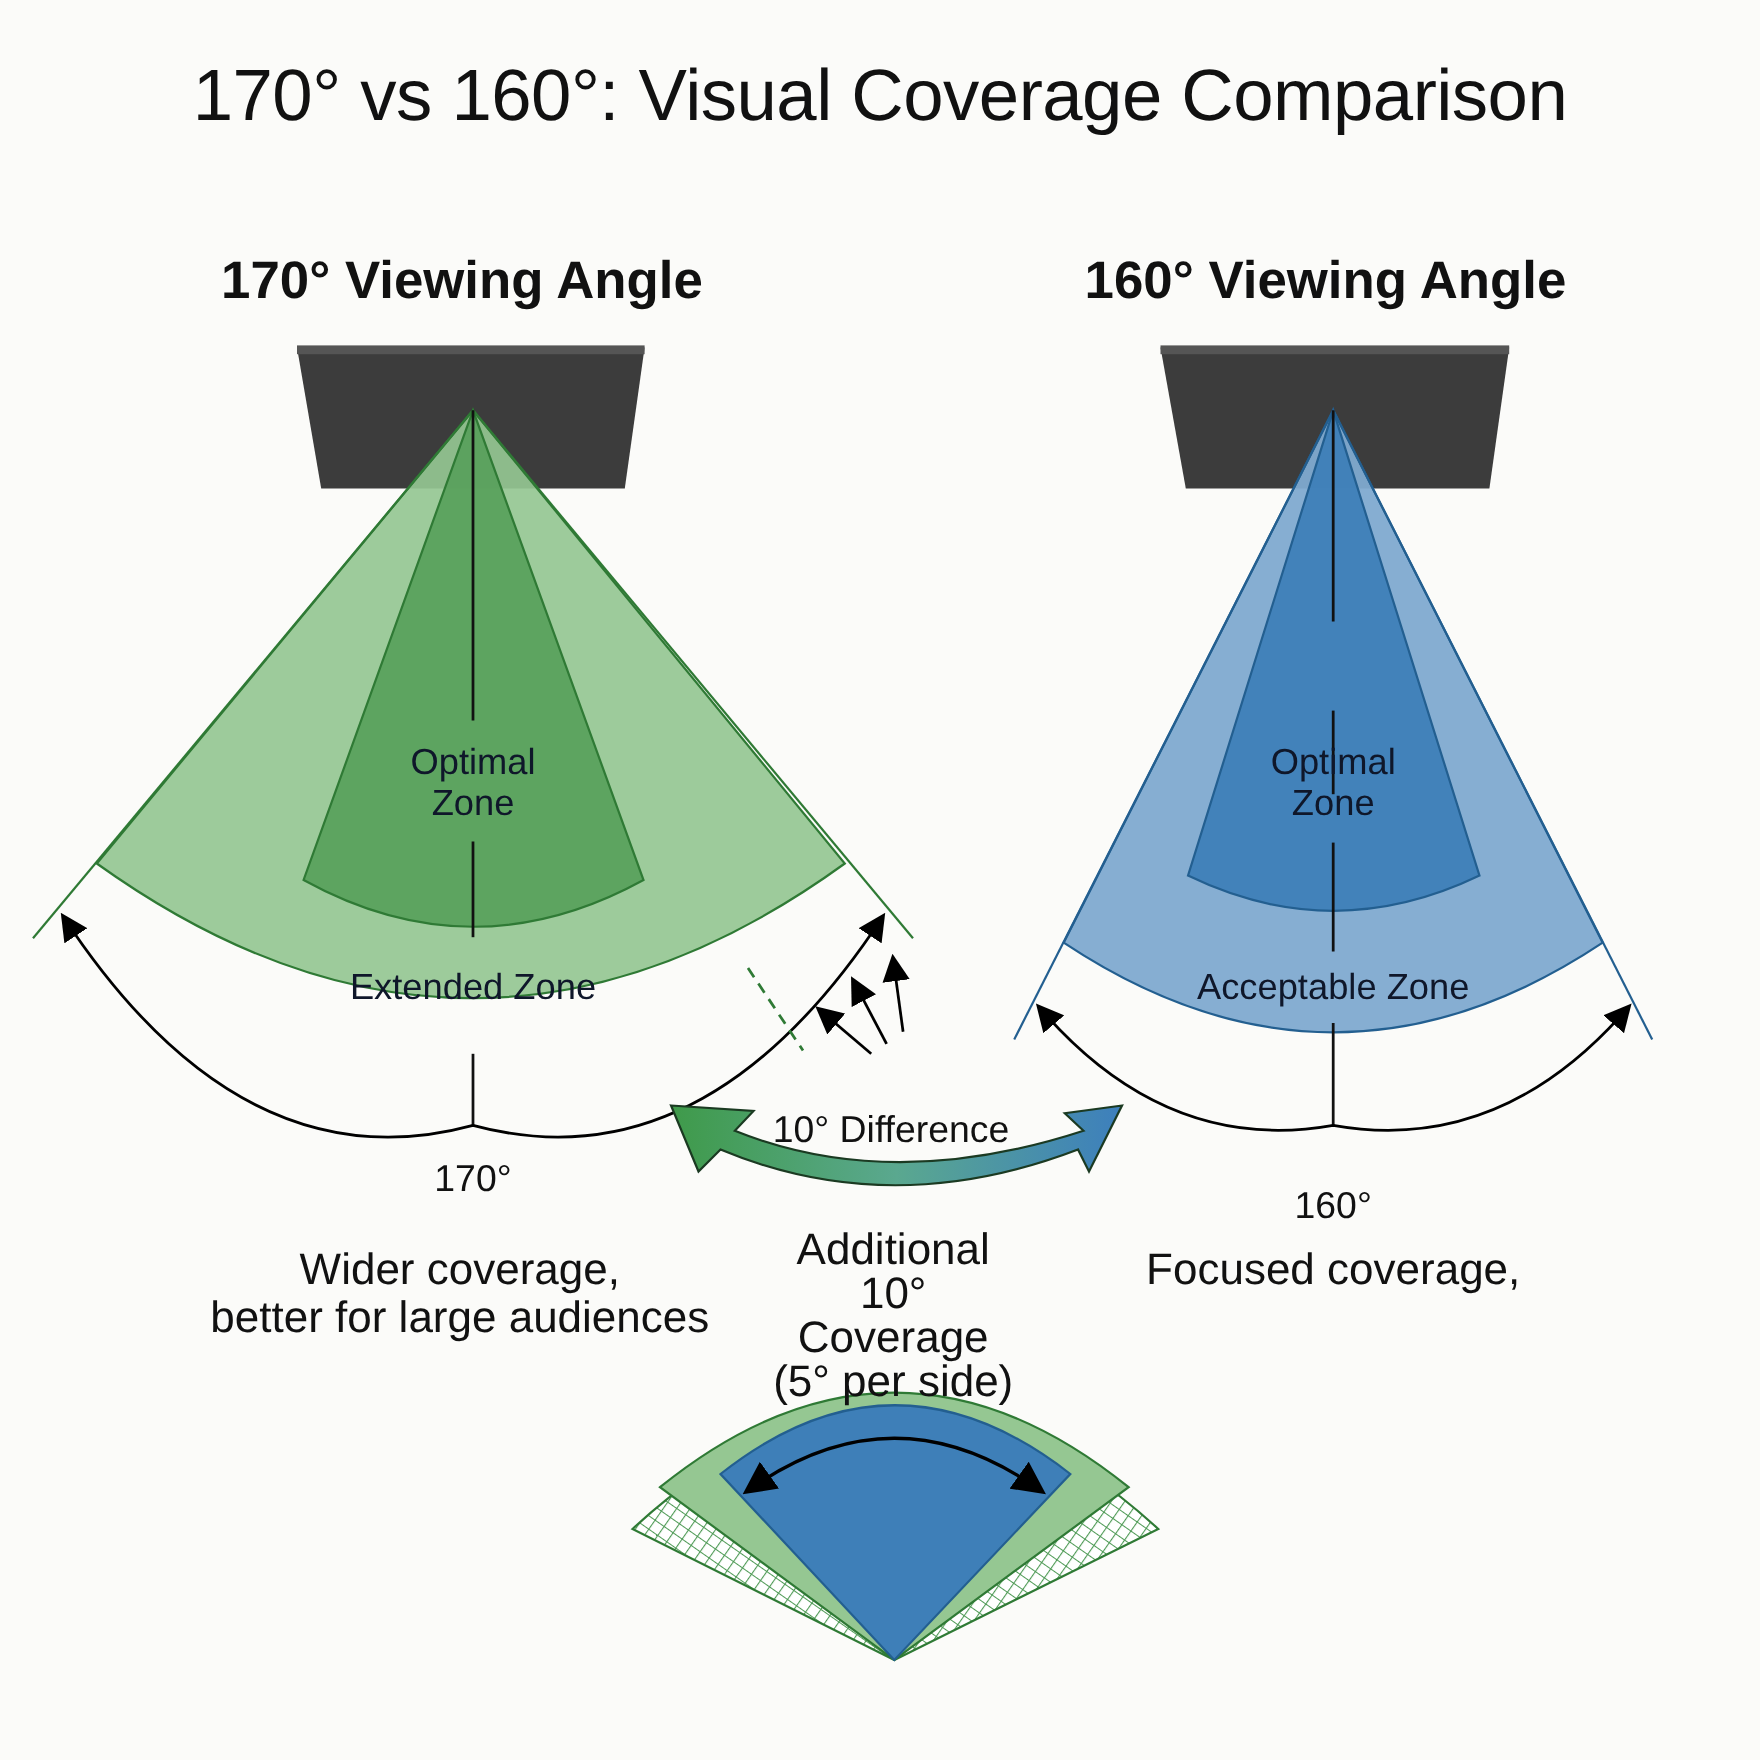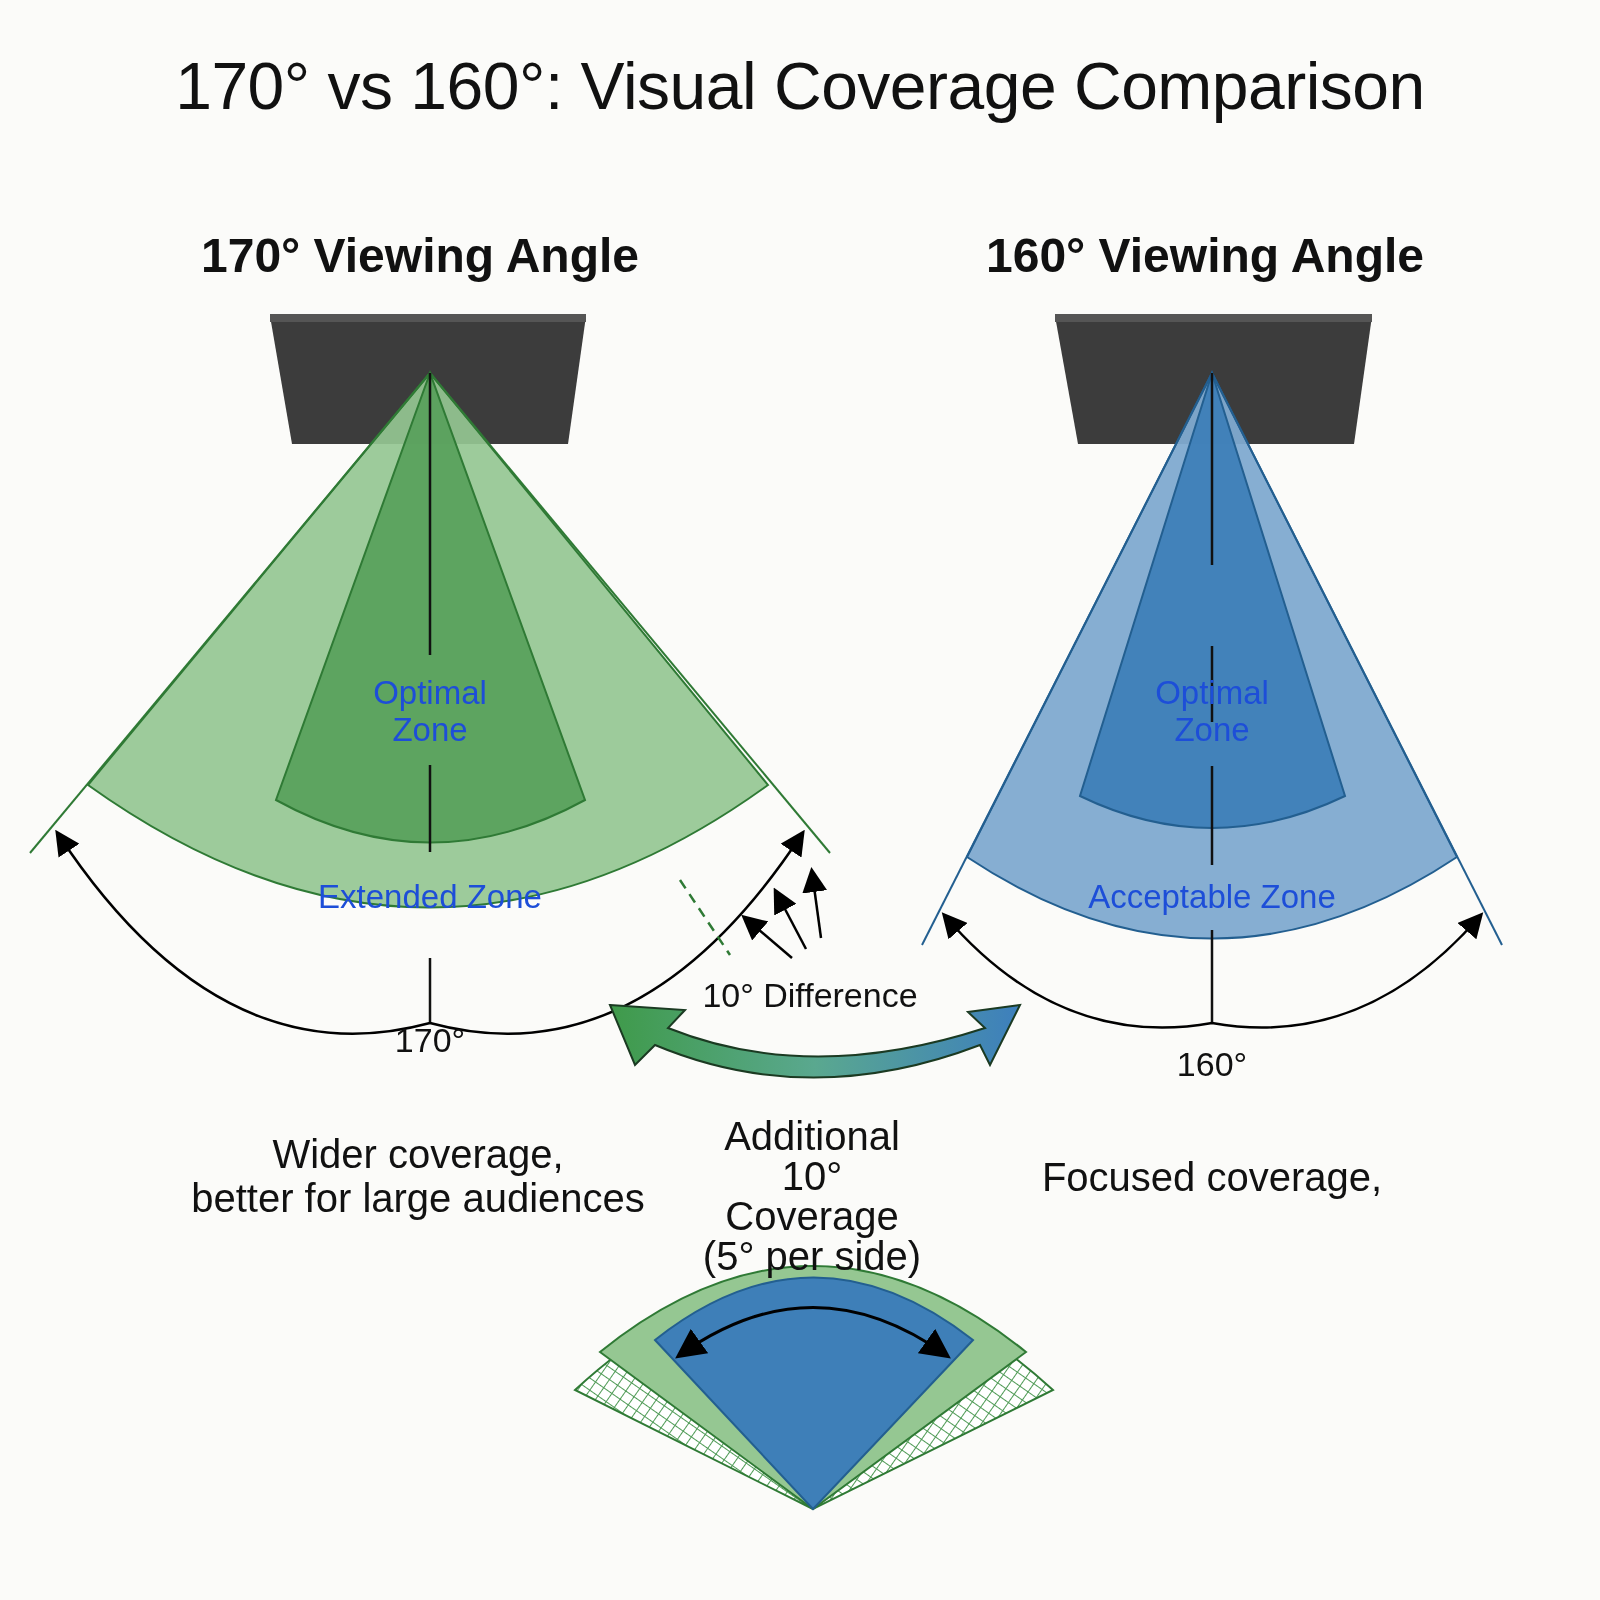--- a/index.html
+++ b/index.html
@@ -16,23 +16,23 @@
     text-align: center; font-size: 66px; font-weight: normal; letter-spacing: -0.5px;
   }
   .subtitle {
     position: absolute; top: 228px; font-size: 48px; font-weight: bold;
     text-align: center; width: 600px;
   }
   #sub-left { left: 120px; }
   #sub-right { left: 905px; }
   svg.diagram { position: absolute; left: 0; top: 0; }
   .lbl {
-    position: absolute; text-align: center; font-size: 34px; line-height: 38px;
+    position: absolute; text-align: center; font-size: 34px; line-height: 38px; margin-top: 32px;
   }
-  .zone-lbl { color: #1d4ed8; font-size: 33px; line-height: 37px; text-align: center; position: absolute; }
+  .zone-lbl { color: #0f172a; font-size: 33px; line-height: 37px; text-align: center; position: absolute; }
   .desc { position: absolute; text-align: center; font-size: 40px; line-height: 44px; width: 520px; }
 </style>
 </head>
 <body>
 
 <div class="title">170° vs 160°: Visual Coverage Comparison</div>
 <div class="subtitle" id="sub-left">170° Viewing Angle</div>
 <div class="subtitle" id="sub-right">160° Viewing Angle</div>
 
 <svg class="diagram" width="1600" height="1600" viewBox="0 0 1600 1600">
@@ -128,15 +128,15 @@
 
 <div class="desc" style="left:158px; top:1132px;">
   <div>Wider coverage,</div>
   <div>better for large audiences</div>
 </div>
 <div class="desc" style="left:690px; top:1116px; width:244px; line-height:40px;">
   <div>Additional</div>
   <div>10° Coverage</div>
   <div>(5° per side)</div>
 </div>
-<div class="desc" style="left:952px; top:1132px;margin-top:23px;">
+<div class="desc" style="left:952px; top:1132px;">
   <div>Focused coverage,</div>
 </div>
 
 </body></html>

